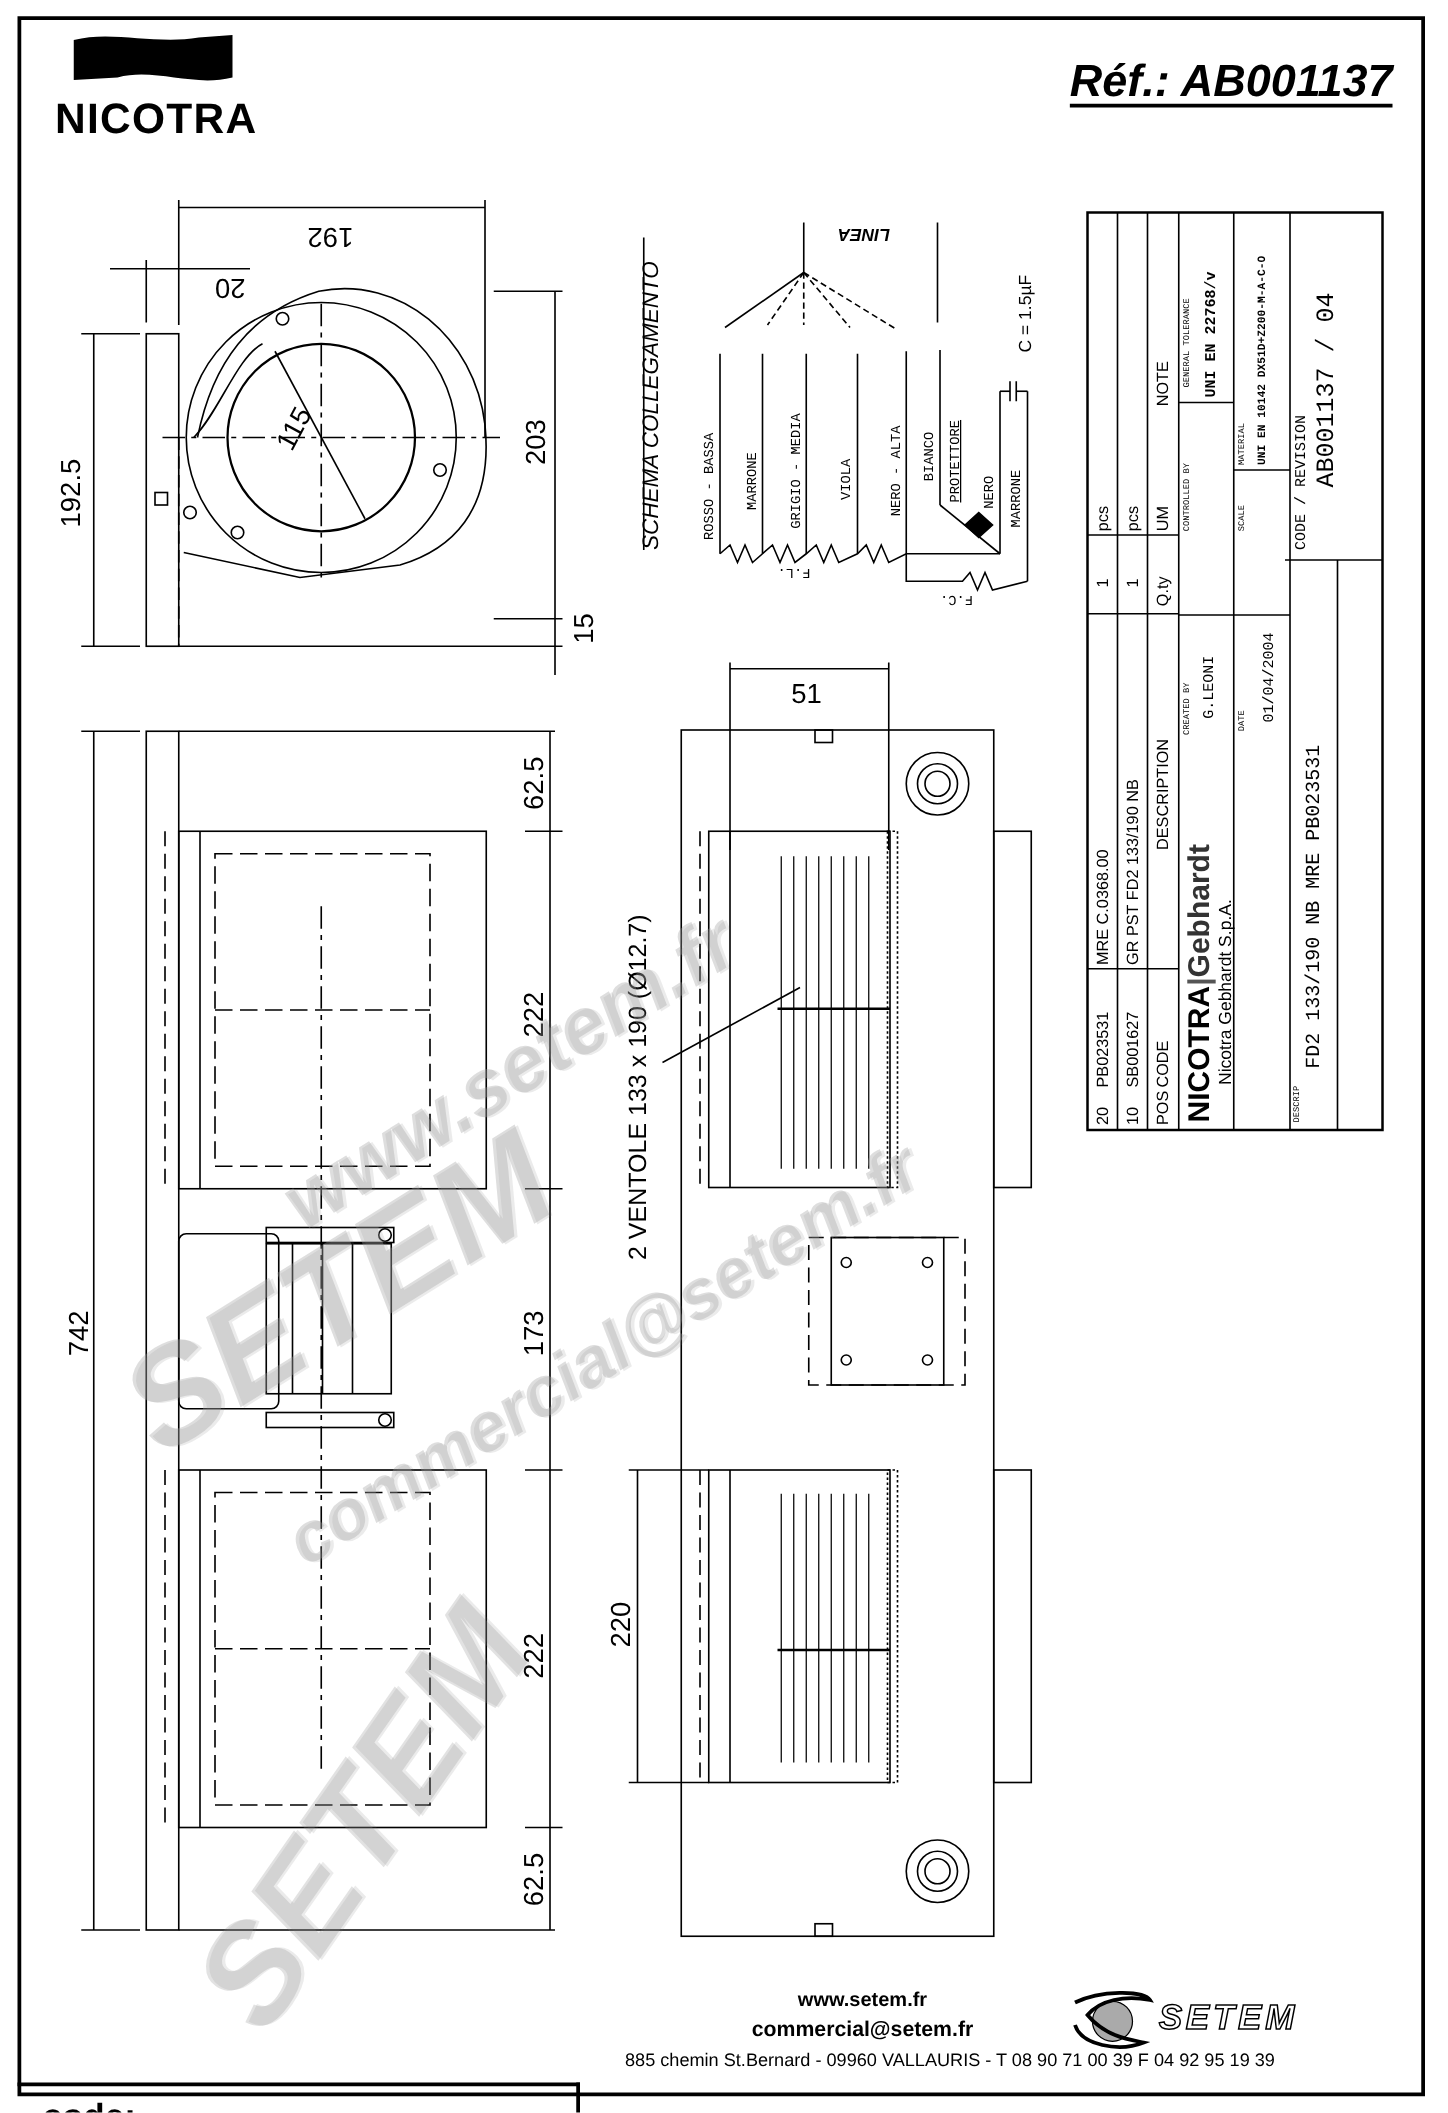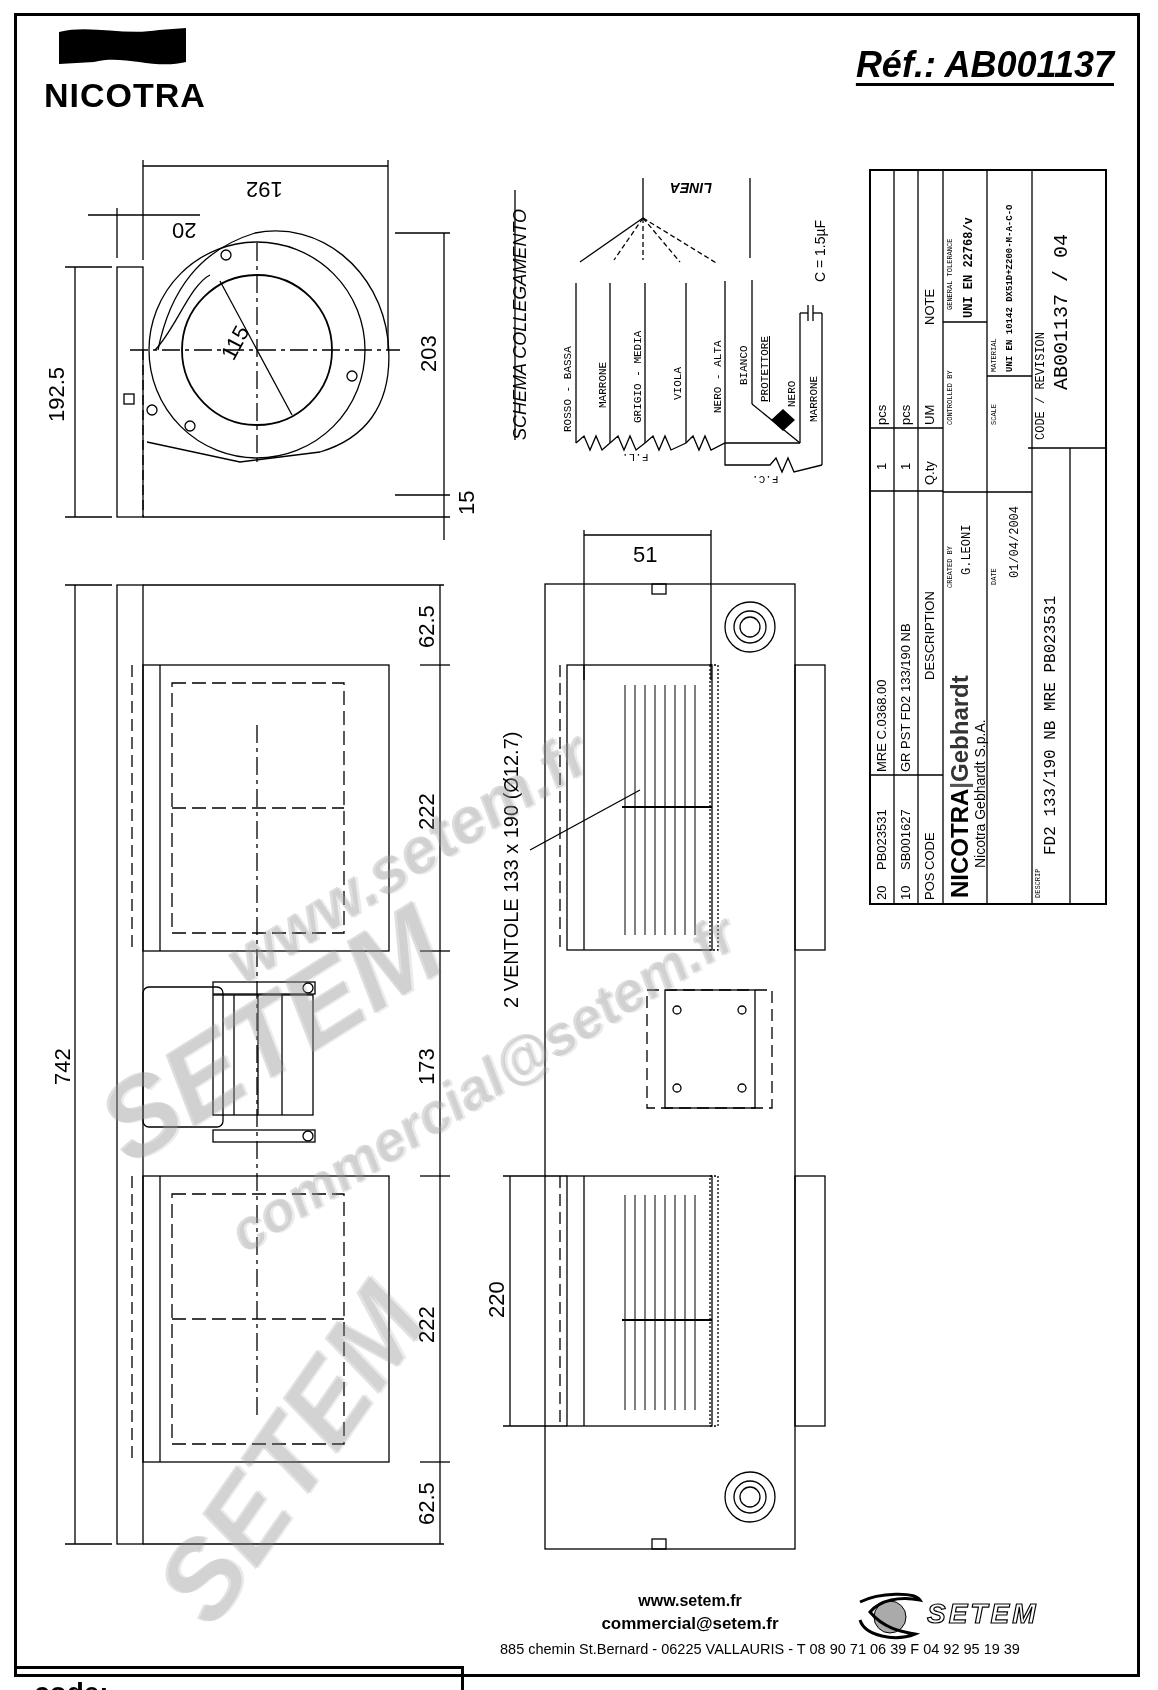--- a/index.html
+++ b/index.html
@@ -279,20 +279,20 @@
 <div class="watermark" style="left:80px;top:970px;font-size:110px;transform:rotate(-32deg);">SETEM</div>
 <div class="watermark" style="left:190px;top:1050px;font-size:56px;transform:rotate(-32deg);">commercial@setem.fr</div>
 <div class="watermark" style="left:100px;top:1390px;font-size:110px;transform:rotate(-55deg);color:rgba(140,140,140,0.25);">SETEM</div>
 
 <div class="code-box">
   <div class="code-label">code:</div>
   <div class="code-value">4600008137</div>
 </div>
 <div class="footer-web">www.setem.fr</div>
 <div class="footer-mail">commercial@setem.fr</div>
-<div class="footer-addr">885 chemin St.Bernard  -  06225 VALLAURIS  -  T 08 90 71 06 39   F 04 92 95 19 39</div>
+<div class="footer-addr">885 chemin St.Bernard  -  09960 VALLAURIS  -  T 08 90 71 00 39   F 04 92 95 19 39</div>
 <div class="setem-logo">
   <svg width="70" height="50" viewBox="0 0 70 50">
     <circle cx="35" cy="27" r="16" fill="#aaa" stroke="#000"></circle>
     <path d="M5 12 C25 2,60 2,65 10 C45 6,25 10,15 22 C30 40,50 42,60 44 C40 52,10 46,5 30" fill="none" stroke="#000" stroke-width="3"></path>
   </svg>
   <span style="position:absolute;left:72px;top:8px;font-size:28px;font-weight:bold;font-style:italic;color:#fff;-webkit-text-stroke:1.2px #000;letter-spacing:3px;">SETEM</span>
 </div>
 
 </body></html>

